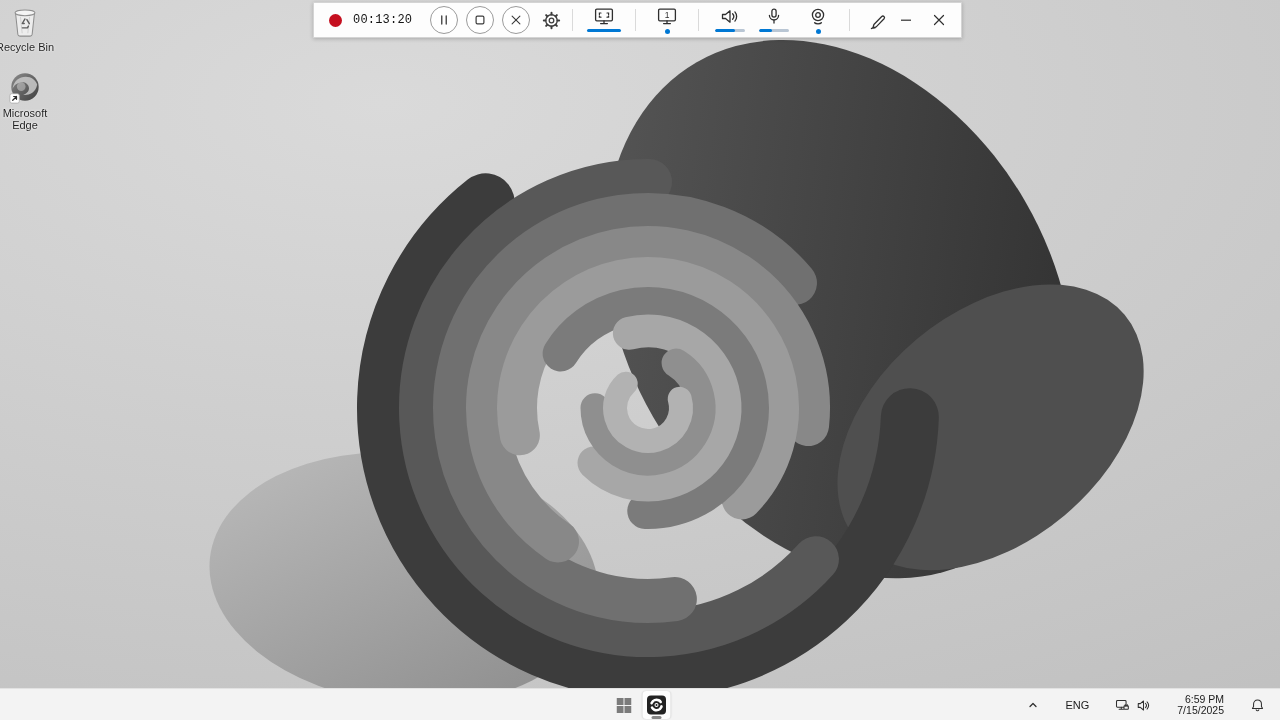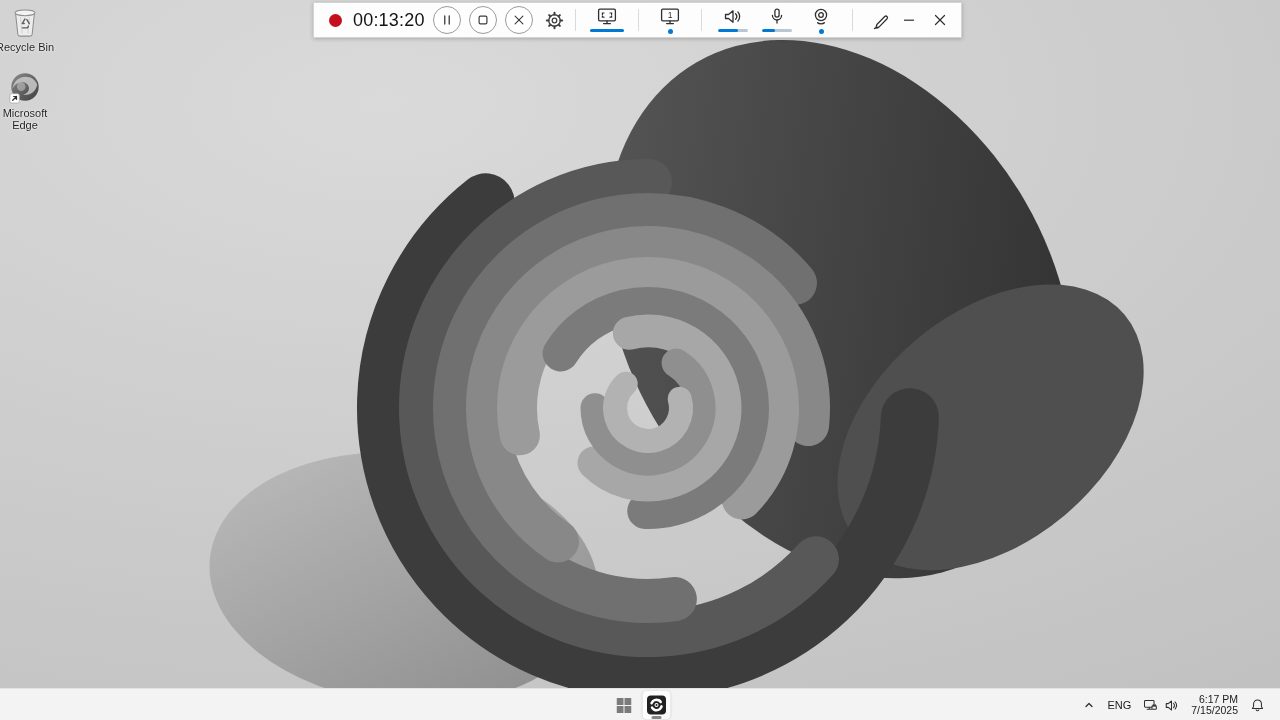--- a/index.html
+++ b/index.html
@@ -18,21 +18,21 @@
     align-items:center; gap:2px; cursor:default; }
   .desk-icon .glyph { width:34px; height:34px; display:flex; align-items:center; justify-content:center; }
   .desk-icon .lbl { font-size:11px; line-height:12px; color:#1d1d1d; text-align:center;
     text-shadow:0 0 3px rgba(255,255,255,.85), 0 0 1px rgba(255,255,255,.9); max-width:62px; }
 
   
   .recorder { position:absolute; left:313px; top:2px; width:649px; height:36px;
     background:#fdfdfd; border:1px solid #d4d4d4; box-shadow:0 1px 4px rgba(0,0,0,.22);
     display:flex; align-items:center; }
   .rec-dot { width:13px; height:13px; border-radius:50%; background:#c50f1f; margin-left:15px; flex:0 0 auto; }
-  .timer { margin-left:11px; font-size:18px; color:#141414; width:62px; letter-spacing:.2px; }
+  .timer { margin-left:11px; font-size:12px; color:#141414; width:62px; letter-spacing:.2px;font-family:Liberation Mono, monospace; }
   .circle-btn { width:28px; height:28px; border-radius:50%; border:1px solid #9b9b9b;
     background:#fff; display:flex; align-items:center; justify-content:center; cursor:pointer; flex:0 0 auto; }
   .circle-btn + .circle-btn { margin-left:8px; }
   .circle-first { margin-left:18px; }
   .icon-btn { width:26px; height:26px; display:flex; align-items:center; justify-content:center; cursor:pointer; }
   .gear { margin-left:10px; }
   .vsep { width:1px; height:22px; background:#dadada; margin:0 9px; flex:0 0 auto; }
   .toggle { width:44px; height:34px; display:flex; flex-direction:column; align-items:center;
     justify-content:flex-start; padding-top:4px; cursor:pointer; flex:0 0 auto; }
   .toggle .ind { margin-top:2px; }
@@ -49,21 +49,21 @@
   .taskbar { position:absolute; left:0; bottom:0; width:1280px; height:32px;
     background:#f3f3f3; border-top:1px solid #e2e2e2; }
   .tb-center { position:absolute; left:50%; top:0; height:32px; transform:translateX(-50%);
     display:flex; align-items:center; gap:5px; }
   .tb-btn { width:28px; height:28px; display:flex; align-items:center; justify-content:center;
     border-radius:4px; cursor:pointer; position:relative; }
   .tb-btn.active-app { background:#fdfdfd; box-shadow:0 0 2px rgba(0,0,0,.15); }
   .run-ind { position:absolute; bottom:0px; left:50%; transform:translateX(-50%);
     width:10px; height:3px; border-radius:2px; background:#868686; }
   .tray { position:absolute; right:0; top:0; height:32px; display:flex; align-items:center;
-    padding-right:10px; gap:2px; }
+    padding-right:10px; gap:16px; }
   .tray-item { height:26px; display:flex; align-items:center; justify-content:center;
     border-radius:4px; cursor:pointer; padding:0 5px; }
   .tray .txt { font-size:11px; color:#1b1b1b; }
   .clock { display:flex; flex-direction:column; align-items:flex-end; line-height:11px; }
   .clock span { font-size:10.5px; color:#1b1b1b; }
 </style>
 </head>
 <body>
 
 <div id="stage">
@@ -312,21 +312,21 @@
         <svg width="15" height="15" viewBox="0 0 16 16">
           <g stroke="#2f2f2f" fill="none" stroke-width="1.1" stroke-linejoin="round">
             <path d="M2.4 6 h2.2 L8 3.2 v9.6 L4.6 10 H2.4 z"></path>
             <path d="M10 5.6 a3.4 3.4 0 0 1 0 4.8" stroke-linecap="round"></path>
             <path d="M11.8 4.2 a5.8 5.8 0 0 1 0 7.6" stroke-linecap="round"></path>
           </g>
         </svg>
       </div>
       <div class="tray-item">
         <div class="clock">
-          <span>6:17 PM</span>
+          <span>6:59 PM</span>
           <span>7/15/2025</span>
         </div>
       </div>
       <div class="tray-item">
         <svg width="15" height="15" viewBox="0 0 16 16">
           <g stroke="#2f2f2f" fill="none" stroke-width="1.1" stroke-linejoin="round">
             <path d="M8 2.2 c2.6 0 4.2 1.9 4.2 4.3 v2.6 l1.2 2 H2.6 l1.2 -2 V6.5 c0 -2.4 1.6 -4.3 4.2 -4.3 z"></path>
             <path d="M6.6 12.6 a1.5 1.5 0 0 0 2.8 0" stroke-linecap="round"></path>
           </g>
         </svg>

